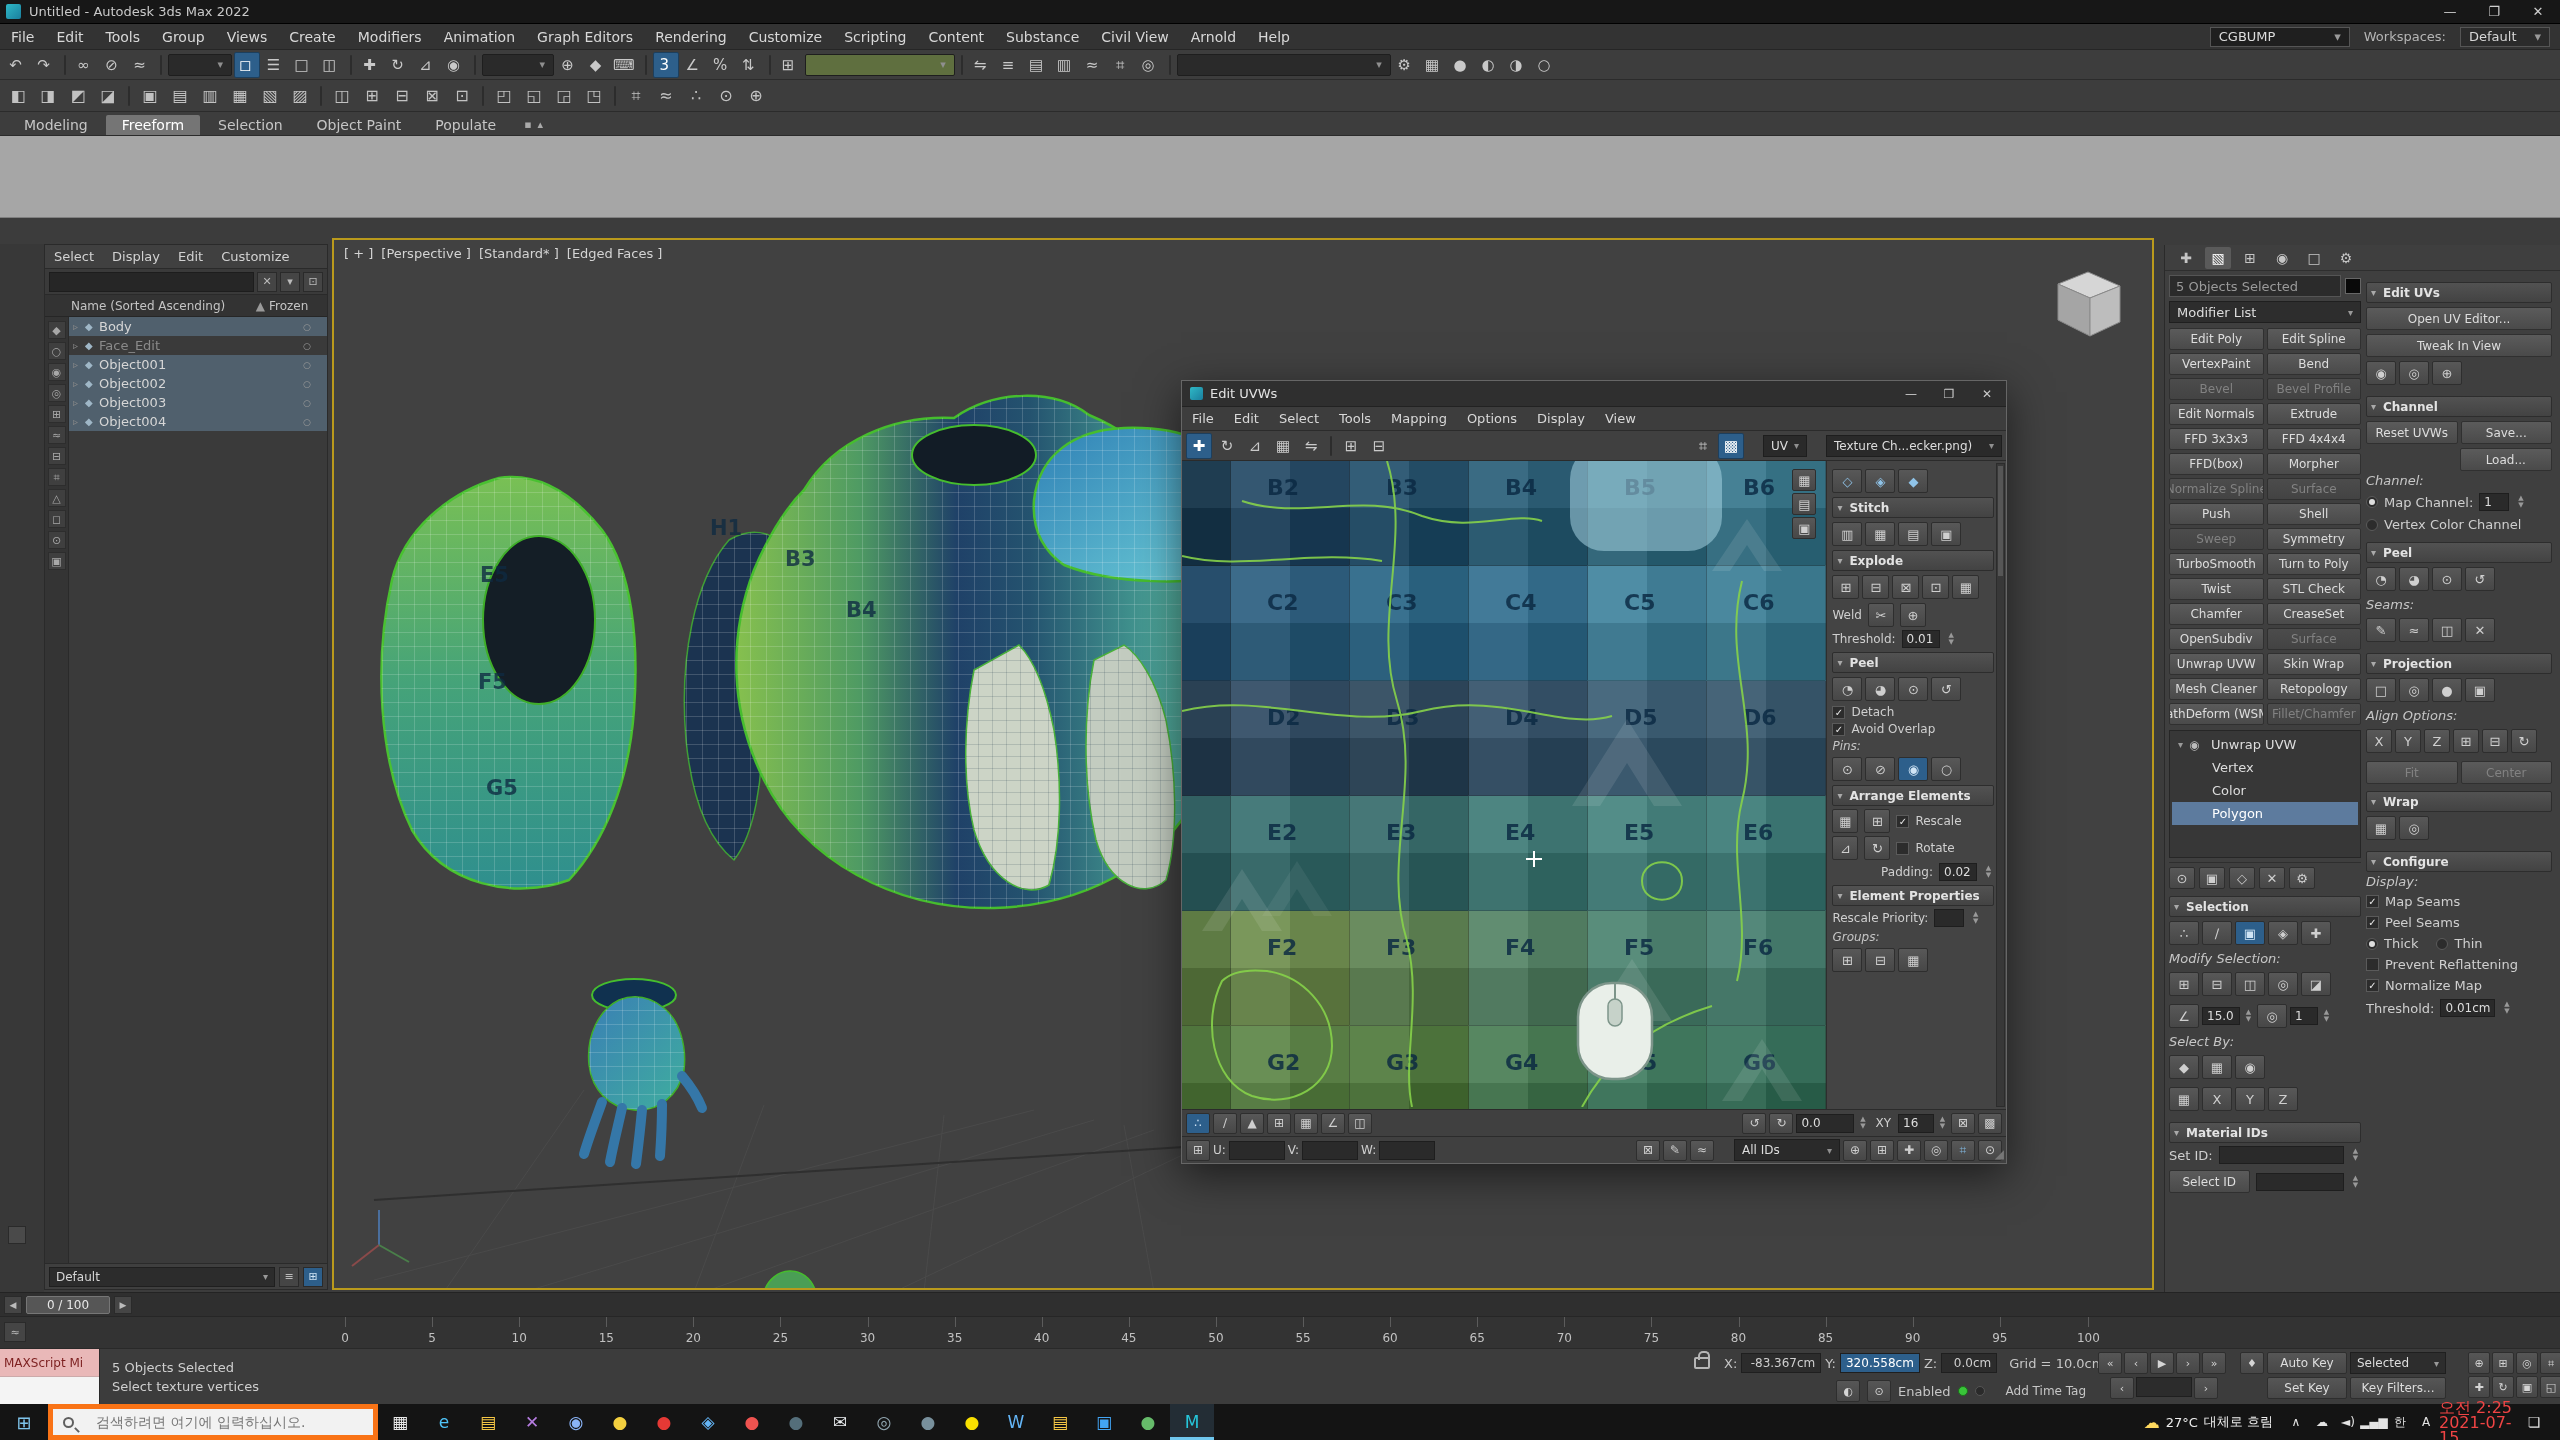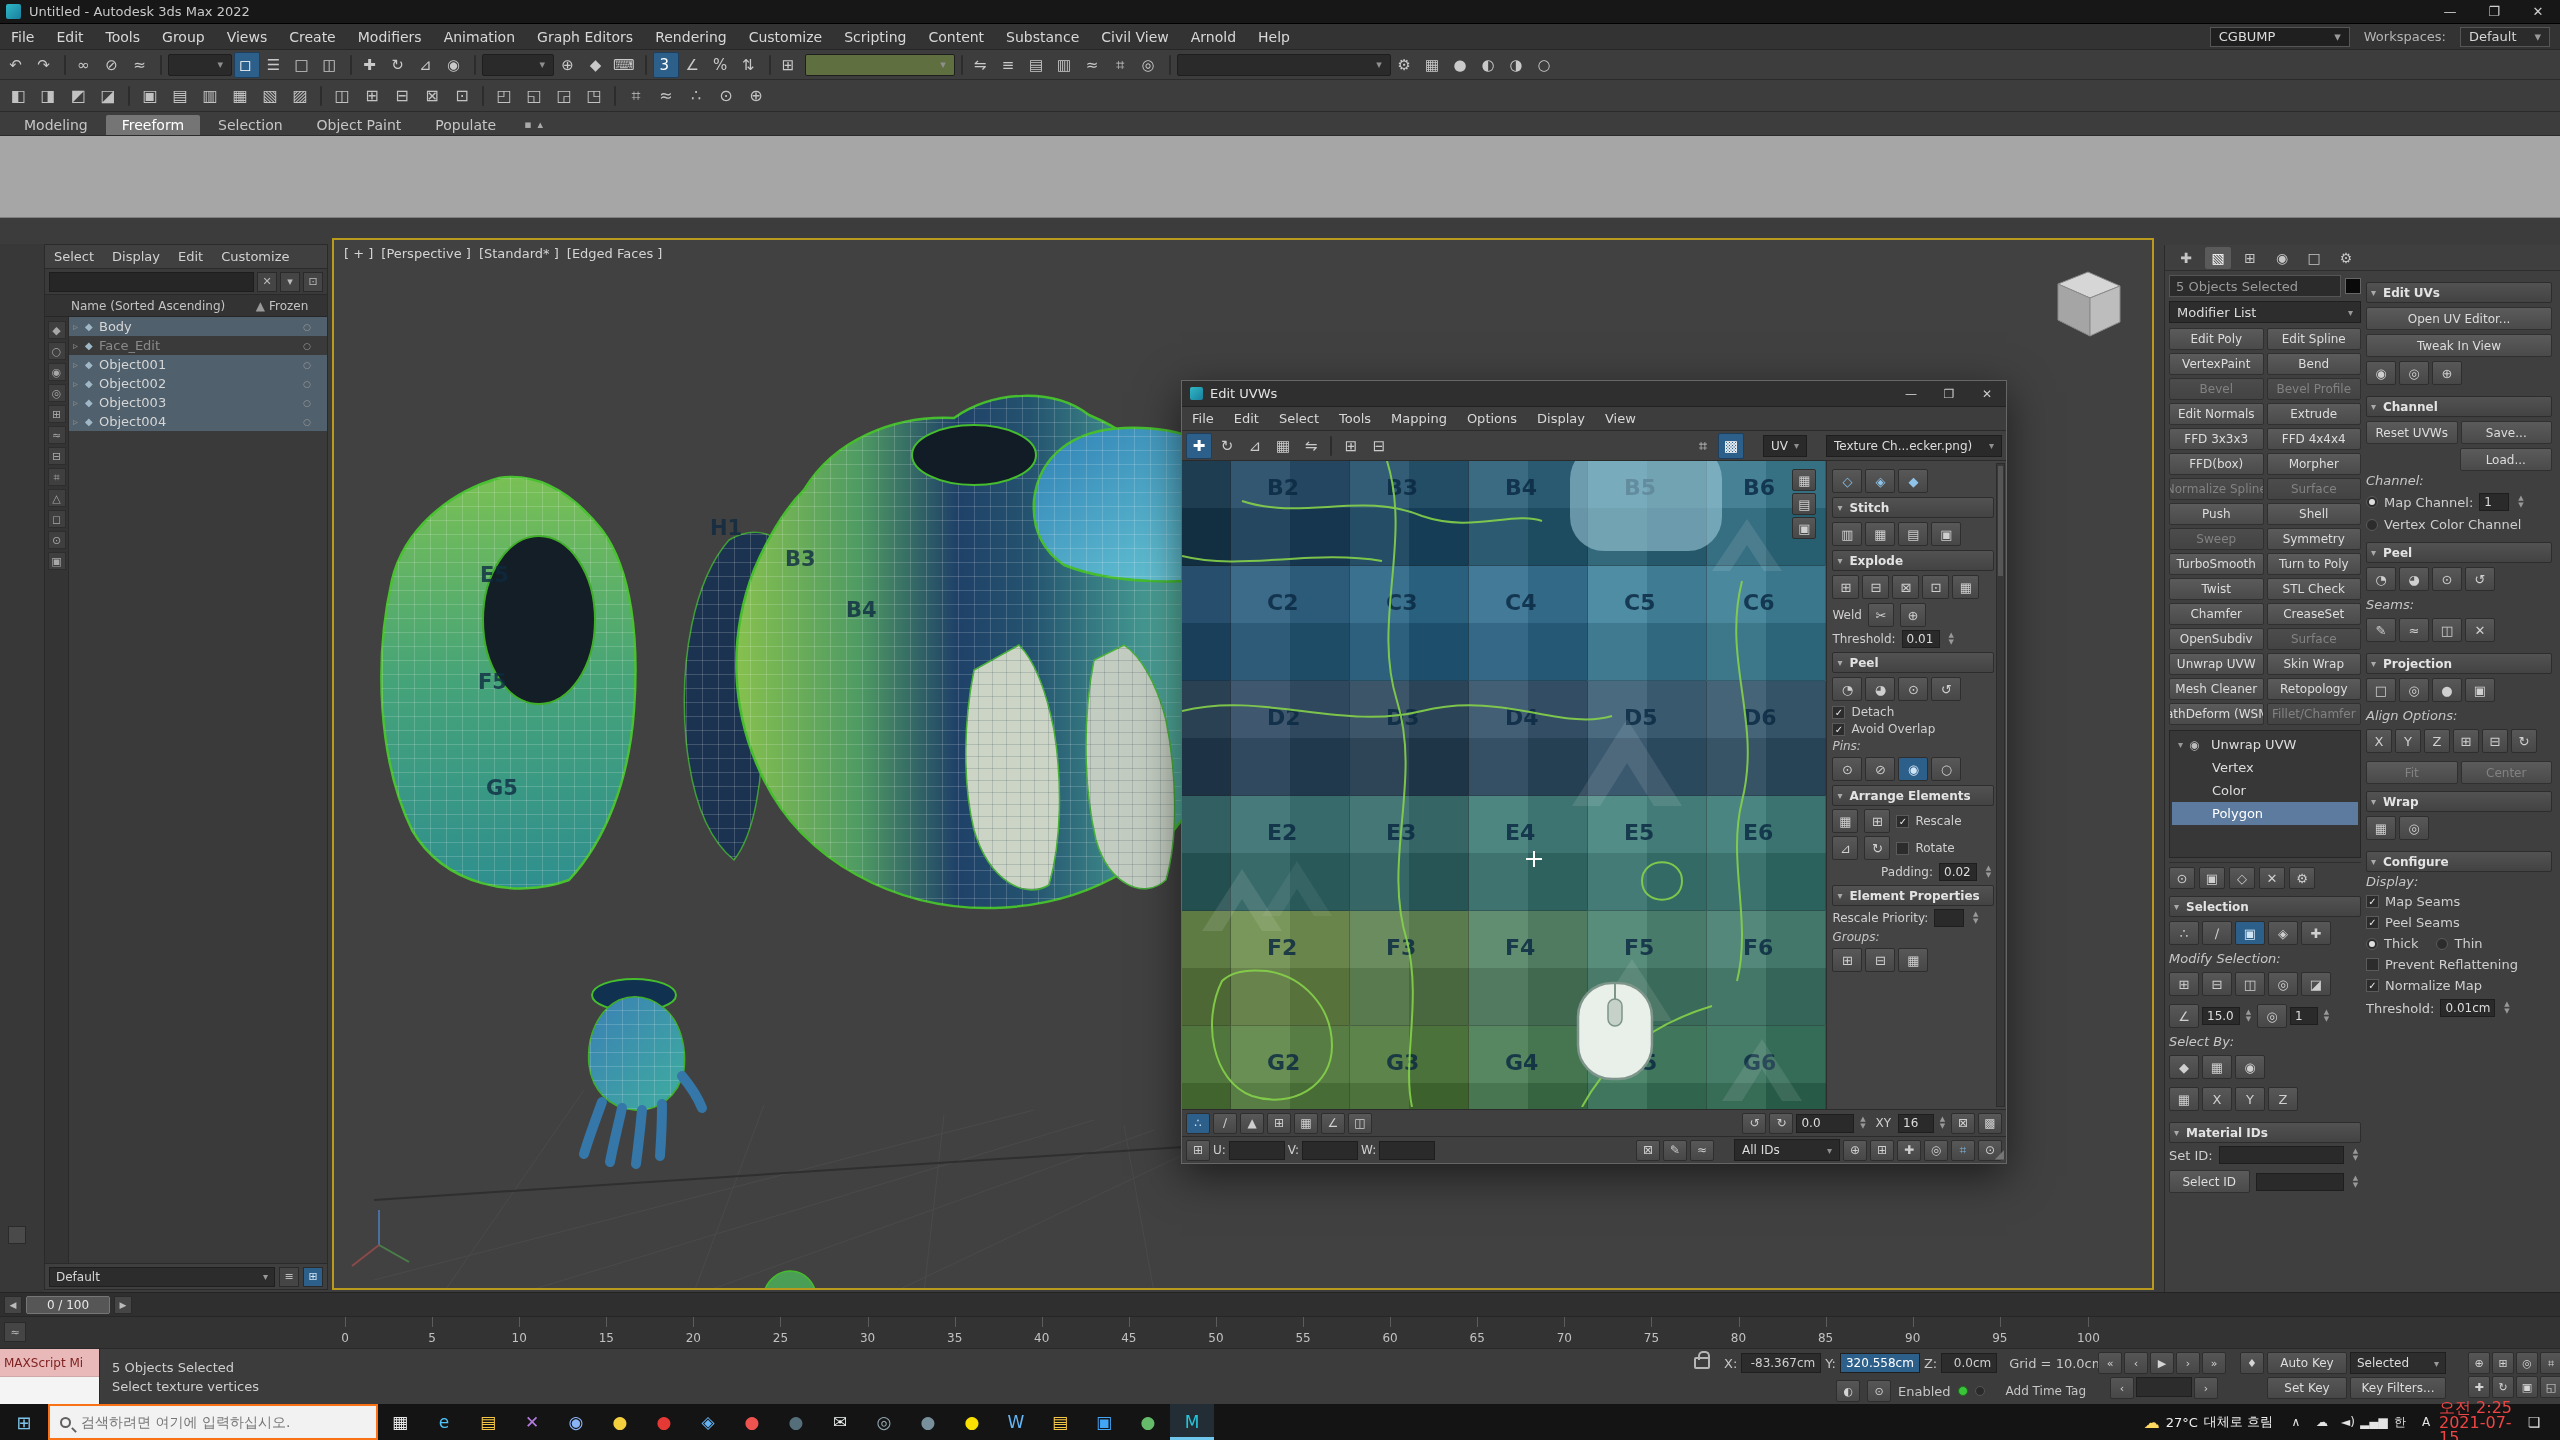--- a/index.html
+++ b/index.html
@@ -219,21 +219,21 @@
     border:1px solid #2e2e2e;border-radius:2px;color:#ddd;font-size:12px;}
   .akcombo{width:96px;height:22px;background:#2d2d2d;border:1px solid #1f1f1f;display:flex;align-items:center;justify-content:space-between;
     padding:0 6px;font-size:12px;color:#ddd;}
   .akcombo::after{content:"▾";color:#999;font-size:10px;}
   .navs{position:absolute;left:2468px;top:3px;display:grid;grid-template-columns:repeat(4,22px);gap:2px;}
   .navs .pbtn{width:22px;}
 
   
   .taskbar{position:absolute;left:0;top:1404px;right:0;height:36px;background:#141414;display:flex;align-items:stretch;color:#eee;}
   .startbtn{width:48px;display:flex;align-items:center;justify-content:center;color:#7ec3ea;font-size:18px;}
-  .tsearch{width:330px;background:#f2f2f2;display:flex;align-items:center;gap:8px;padding:0 10px;border:2px solid #f97316;}
+  .tsearch{width:330px;background:#f2f2f2;display:flex;align-items:center;gap:20px;padding:0 10px;border:5px solid #f97316;}
   .mag{width:11px;height:11px;border:2px solid #5f5f5f;border-radius:50%;position:relative;flex:none;}
   .mag::after{content:"";position:absolute;left:9px;top:10px;width:6px;height:2px;background:#5f5f5f;transform:rotate(45deg);}
   .tsearch input{border:none;background:transparent;outline:none;font-size:14px;color:#444;width:100%;
     font-family:"DejaVu Sans","Liberation Sans",sans-serif;}
   .tapps{display:flex;align-items:stretch;}
   .tapp{width:44px;display:flex;align-items:center;justify-content:center;font-size:17px;color:var(--c,#ddd);}
   .tapp.active{background:rgba(130,200,255,.14);box-shadow:inset 0 -3px 0 #6fc7ee;}
   .tright{margin-left:auto;display:flex;align-items:center;}
   .weather{display:flex;align-items:center;gap:6px;padding:0 10px;font-size:13px;color:#eee;}
   .weather .wico{color:#ffd95e;font-size:16px;}

